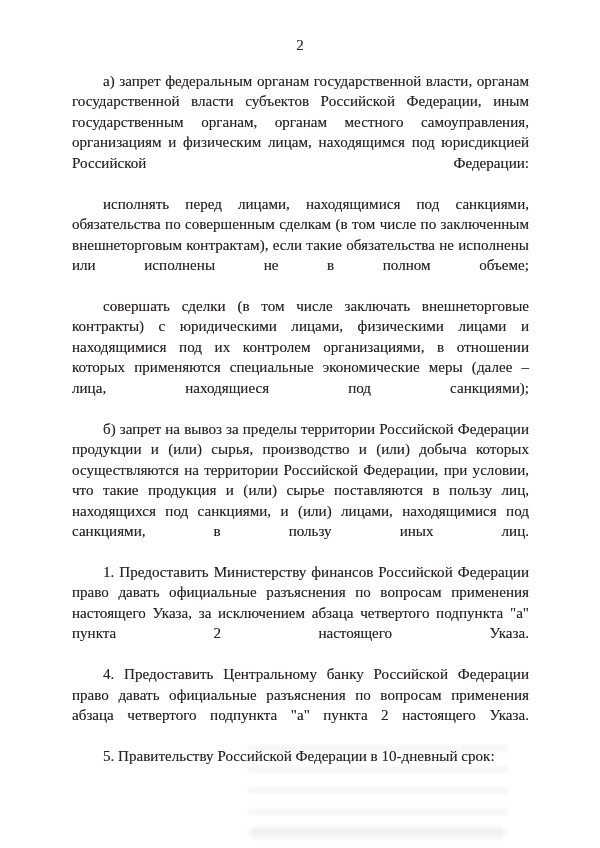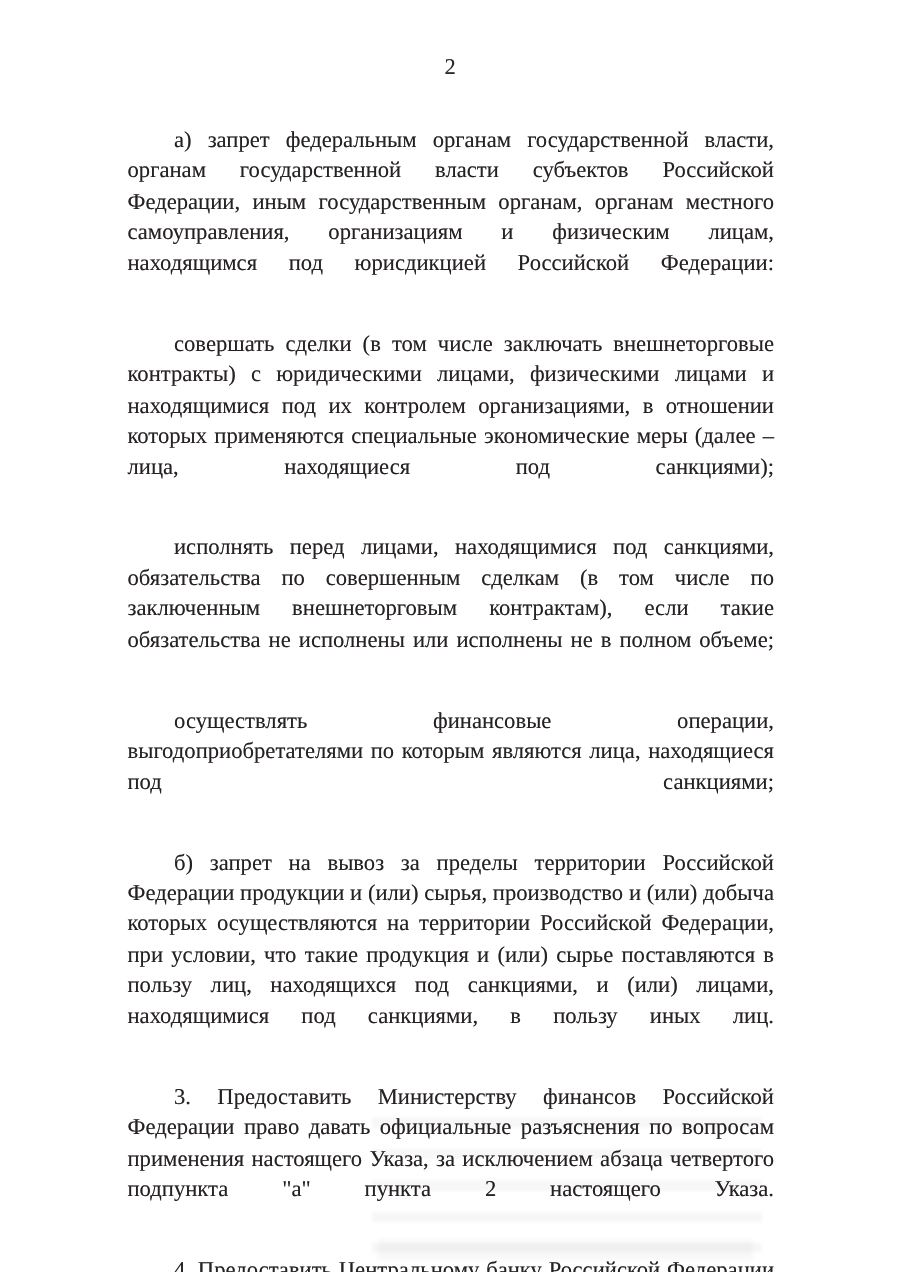--- a/index.html
+++ b/index.html
@@ -66,21 +66,21 @@
   }
 
   .body-text {
     position: absolute;
     left: 72px;
     top: 71px;
     width: 457px;
   }
 
   p.para {
-    margin: 13px;
+    margin: 0;
     font-size: 15.1px;
     line-height: 20.45px;
     text-align: justify;
     text-justify: inter-word;
     text-indent: 31px;
     color: #262223;
     -webkit-font-smoothing: antialiased;
   }
 
   
@@ -100,29 +100,28 @@
 <body>
 
 <div class="page">
 
   <div class="page-number">2</div>
 
   <div class="body-text">
 
     <p class="para">а) запрет федеральным органам государственной власти, органам государственной власти субъектов Российской Федерации, иным государственным органам, органам местного самоуправления, организациям и физическим лицам, находящимся под юрисдикцией Российской Федерации:</p>
 
+    <p class="para">исполнять перед лицами, находящимися под санкциями, обязательства по совершенным сделкам (в том числе по заключенным внешнеторговым контрактам), если такие обязательства не исполнены или исполнены не в полном объеме;</p>
+
     <p class="para">совершать сделки (в том числе заключать внешнеторговые контракты) с юридическими лицами, физическими лицами и находящимися под их контролем организациями, в отношении которых применяются специальные экономические меры (далее – лица, находящиеся под санкциями);</p>
 
-    <p class="para">исполнять перед лицами, находящимися под санкциями, обязательства по совершенным сделкам (в том числе по заключенным внешнеторговым контрактам), если такие обязательства не исполнены или исполнены не в полном объеме;</p>
-
-    <p class="para">осуществлять финансовые операции, выгодоприобретателями по которым являются лица, находящиеся под санкциями;</p>
 
     <p class="para">б) запрет на вывоз за пределы территории Российской Федерации продукции и (или) сырья, производство и (или) добыча которых осуществляются на территории Российской Федерации, при условии, что такие продукция и (или) сырье поставляются в пользу лиц, находящихся под санкциями, и (или) лицами, находящимися под санкциями, в пользу иных лиц.</p>
 
-    <p class="para">3. Предоставить Министерству финансов Российской Федерации право давать официальные разъяснения по вопросам применения настоящего Указа, за исключением абзаца четвертого подпункта "а" пункта 2 настоящего Указа.</p>
+    <p class="para">1. Предоставить Министерству финансов Российской Федерации право давать официальные разъяснения по вопросам применения настоящего Указа, за исключением абзаца четвертого подпункта "а" пункта 2 настоящего Указа.</p>
 
     <p class="para">4. Предоставить Центральному банку Российской Федерации право давать официальные разъяснения по вопросам применения абзаца четвертого подпункта "а" пункта 2 настоящего Указа.</p>
 
     <p class="para nostretch">5. Правительству Российской Федерации в 10-дневный срок:</p>
 
 
   </div>
 
   <div class="bleed-artifact"></div>
   <div class="bleed-artifact-2"></div>

